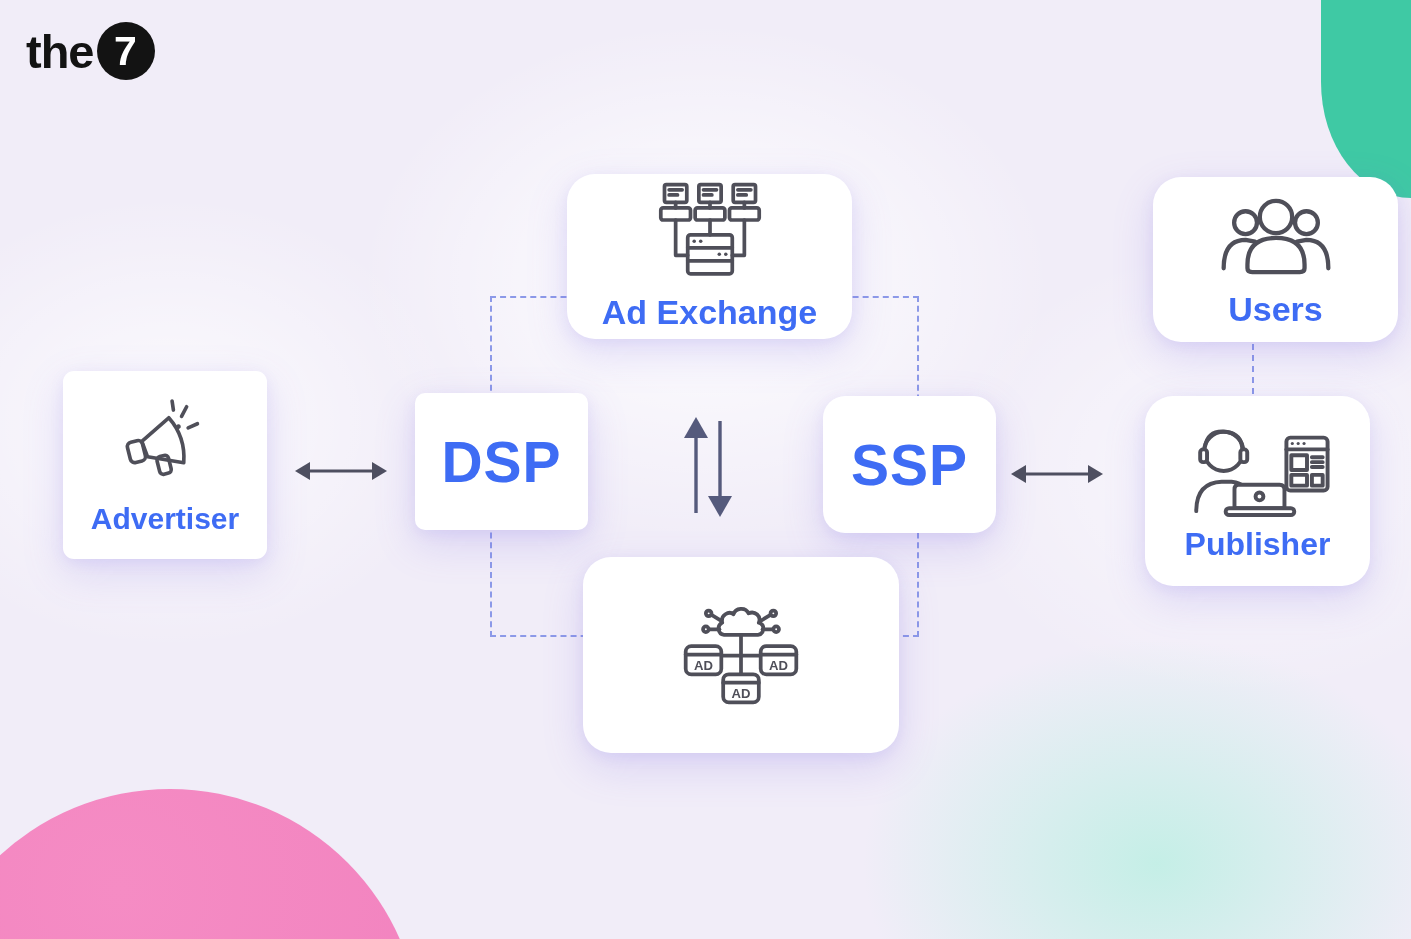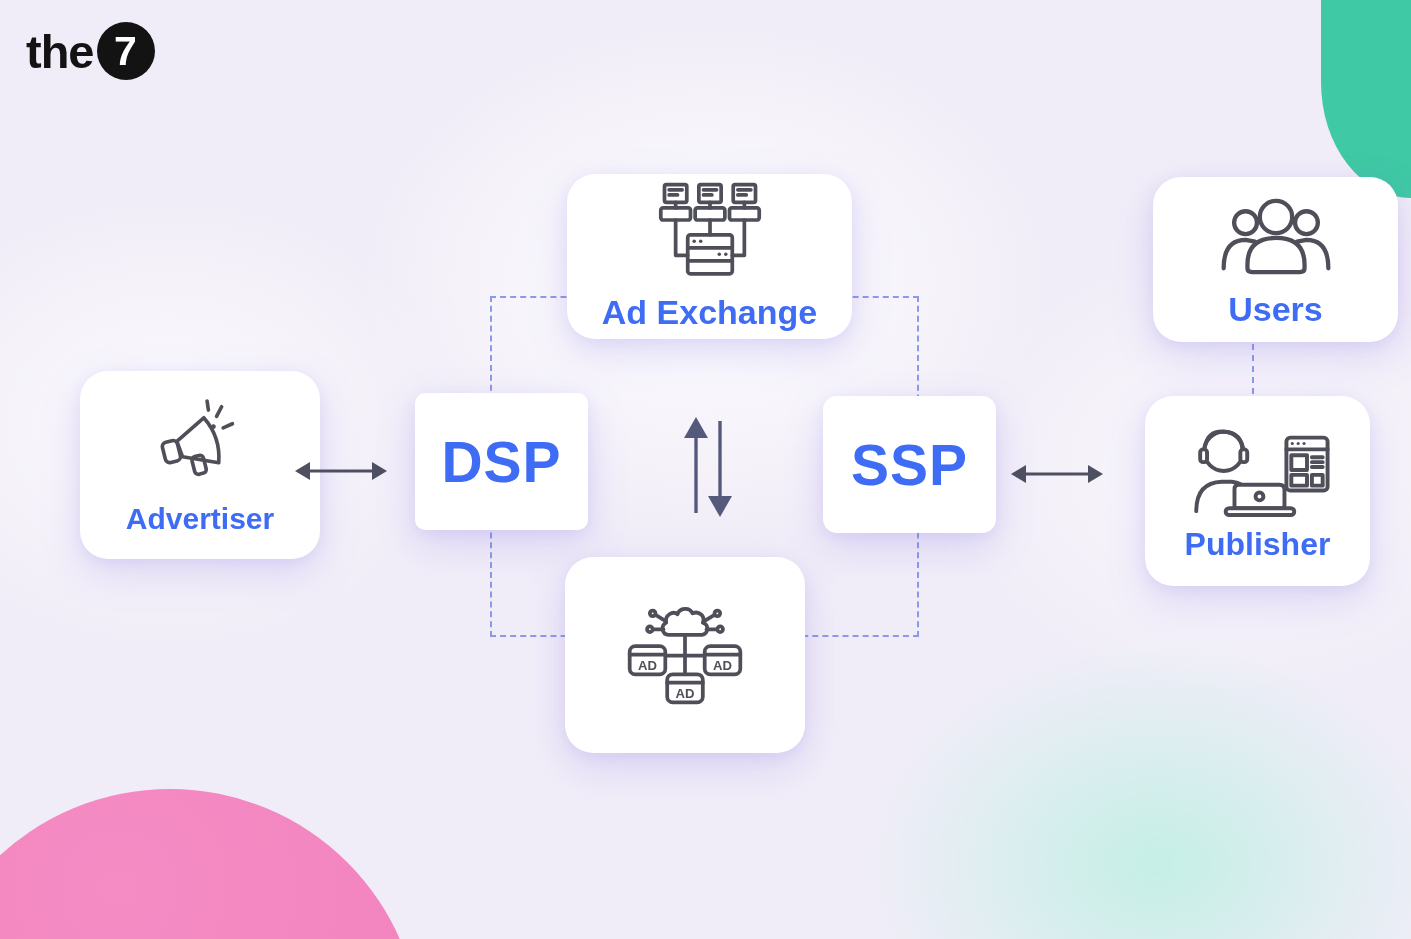--- a/index.html
+++ b/index.html
@@ -50,29 +50,29 @@
 
   
   .card {
     position:absolute; background:#fff; border-radius:28px; z-index:2;
     display:flex; flex-direction:column; align-items:center; justify-content:center;
     gap:8px;
     box-shadow: 0 14px 42px rgba(126,104,228,0.20), 0 4px 14px rgba(126,104,228,0.10);
   }
   .card .label { color:var(--accent-blue); font-weight:800; }
 
-  .card-advertiser { left:80px;  top:371px; width:240px; height:188px; }
+  .card-advertiser { left:63px;  top:371px; width:204px; height:188px;border-radius:11px; }
   .card-advertiser .label { font-size:30px; }
   .card-dsp        { left:415px; top:393px; width:173px; height:137px; border-radius:10px; }
   .card-dsp .label { font-size:57px; letter-spacing:1px; }
   .card-adexchange { left:567px; top:174px; width:285px; height:165px; }
   .card-adexchange .label { font-size:34px; }
-  .card-ssp        { left:823px; top:396px; width:173px; height:137px; border-radius:14px; }
+  .card-ssp        { left:823px; top:396px; width:173px; height:137px; border-radius:22px; }
   .card-ssp .label { font-size:57px; letter-spacing:1px; }
-  .card-adnetwork  { left:565px; top:557px; width:240px; height:196px; }
+  .card-adnetwork  { left:583px; top:557px; width:316px; height:196px; }
   .card-adnetwork .label { font-size:34px; }
   .card-users      { left:1145px; top:177px; width:245px; height:165px;margin-left:8px; }
   .card-users .label { font-size:34px; }
   .card-publisher  { left:1145px; top:396px; width:225px; height:190px; }
   .card-publisher .label { font-size:32px; }
 
   .icon { color: var(--icon-stroke); display:block; }
   .icon text { font-family:"Liberation Sans", sans-serif; }
 
   .arrow { position:absolute; z-index:2; }

